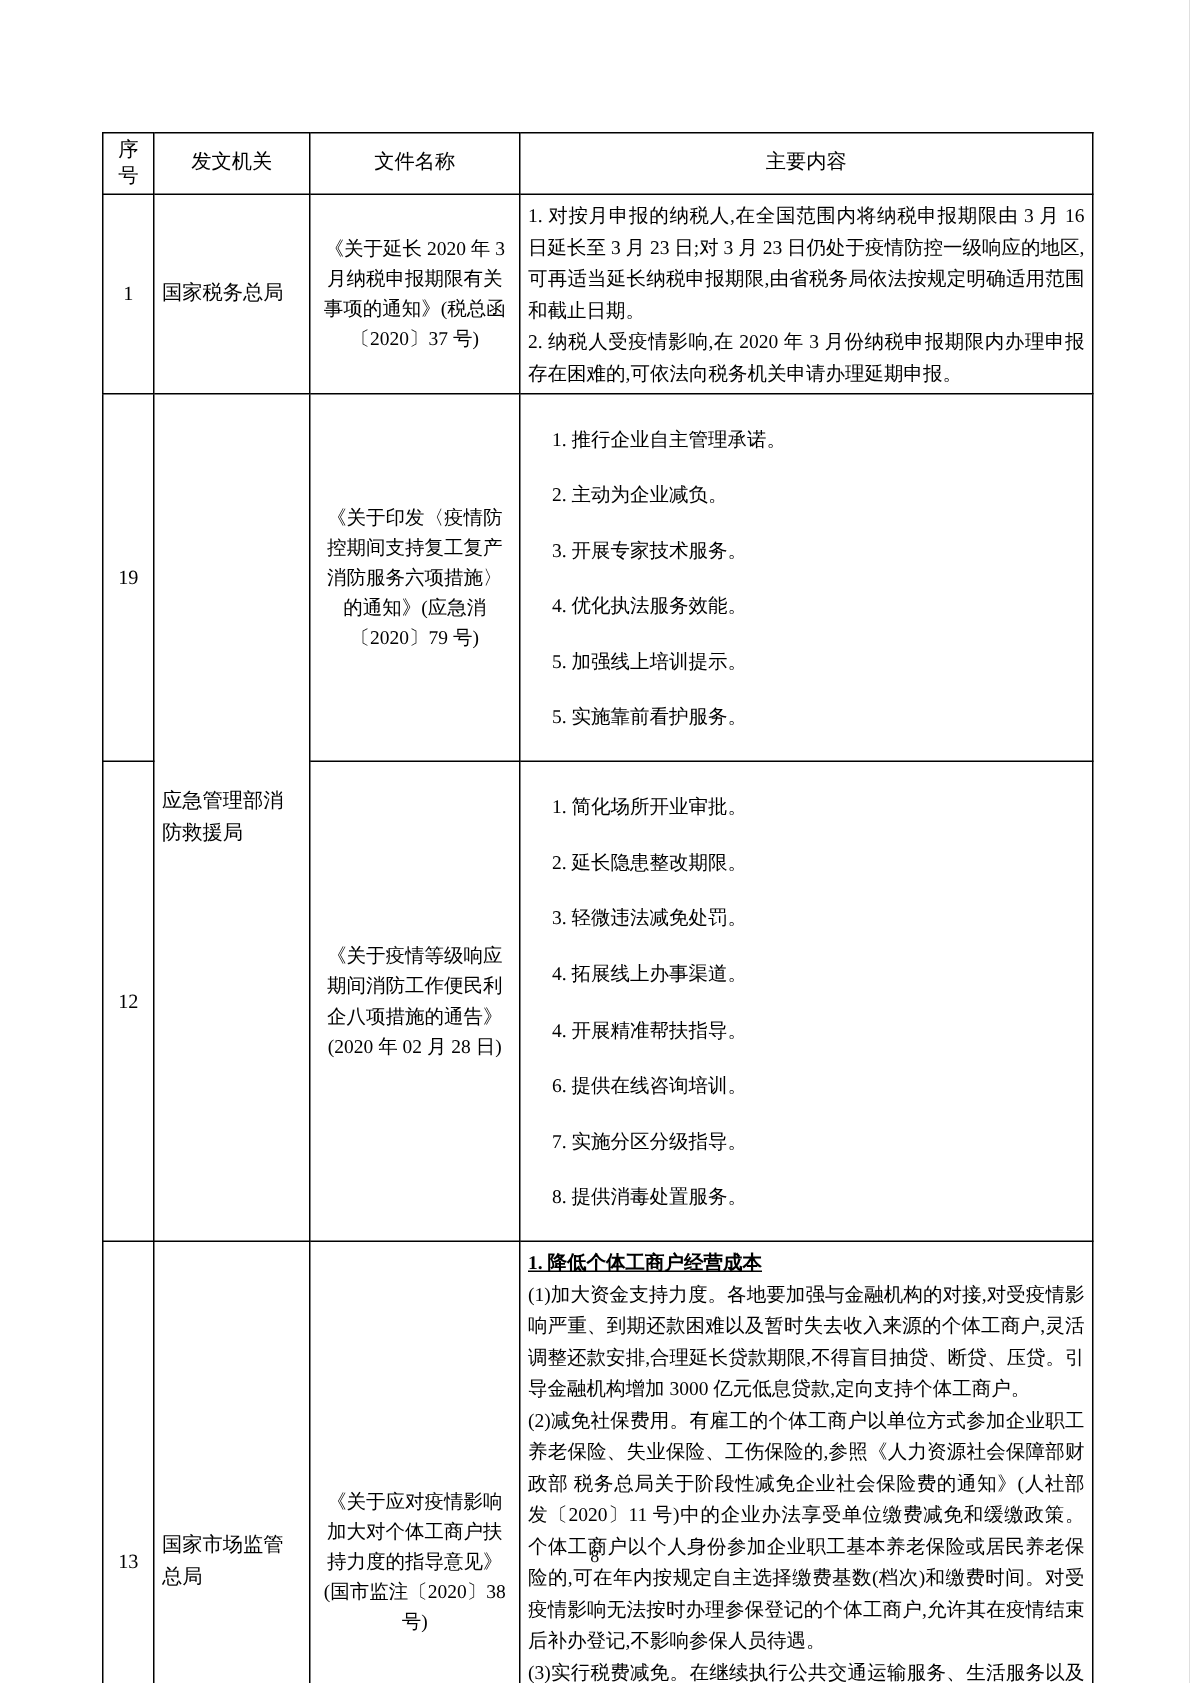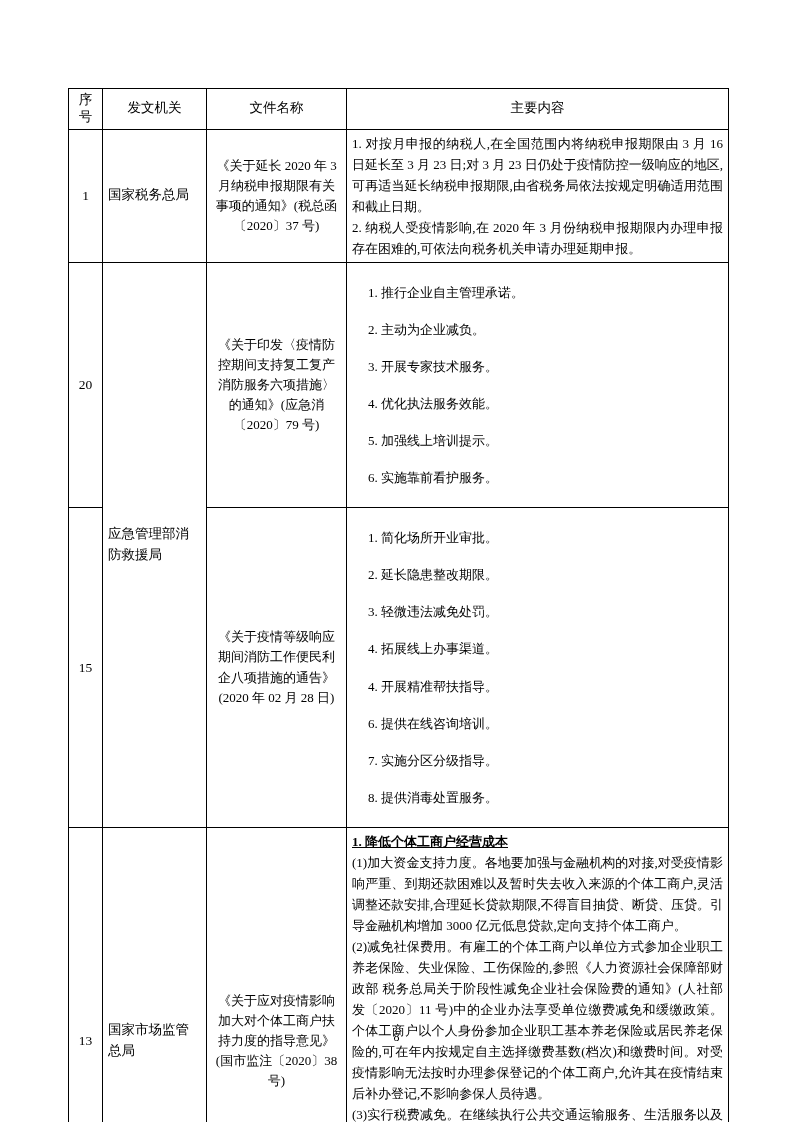--- a/index.html
+++ b/index.html
@@ -123,35 +123,35 @@
           <td class="cell-no">1</td>
           <td class="cell-org">国家税务总局</td>
           <td class="cell-file">《关于延长 2020 年 3 月纳税申报期限有关事项的通知》(税总函〔2020〕37 号)</td>
           <td class="cell-main">
             <p class="para justified">1. 对按月申报的纳税人,在全国范围内将纳税申报期限由 3 月 16 日延长至 3 月 23 日;对 3 月 23 日仍处于疫情防控一级响应的地区,可再适当延长纳税申报期限,由省税务局依法按规定明确适用范围和截止日期。</p>
             <p class="para justified">2. 纳税人受疫情影响,在 2020 年 3 月份纳税申报期限内办理申报存在困难的,可依法向税务机关申请办理延期申报。</p>
           </td>
         </tr>
 
         <tr>
-          <td class="cell-no">20</td>
+          <td class="cell-no">19</td>
           <td class="cell-org" rowspan="2">应急管理部消防救援局</td>
           <td class="cell-file">《关于印发〈疫情防控期间支持复工复产消防服务六项措施〉的通知》(应急消〔2020〕79 号)</td>
           <td class="cell-main">
             <p class="list-line">1. 推行企业自主管理承诺。</p>
             <p class="list-line">2. 主动为企业减负。</p>
             <p class="list-line">3. 开展专家技术服务。</p>
             <p class="list-line">4. 优化执法服务效能。</p>
             <p class="list-line">5. 加强线上培训提示。</p>
-            <p class="list-line">6. 实施靠前看护服务。</p>
+            <p class="list-line">5. 实施靠前看护服务。</p>
           </td>
         </tr>
 
         <tr>
-          <td class="cell-no">15</td>
+          <td class="cell-no">12</td>
           <td class="cell-file">《关于疫情等级响应期间消防工作便民利企八项措施的通告》(2020 年 02 月 28 日)</td>
           <td class="cell-main">
             <p class="list-line">1. 简化场所开业审批。</p>
             <p class="list-line">2. 延长隐患整改期限。</p>
             <p class="list-line">3. 轻微违法减免处罚。</p>
             <p class="list-line">4. 拓展线上办事渠道。</p>
             <p class="list-line">4. 开展精准帮扶指导。</p>
             <p class="list-line">6. 提供在线咨询培训。</p>
             <p class="list-line">7. 实施分区分级指导。</p>
             <p class="list-line">8. 提供消毒处置服务。</p>

